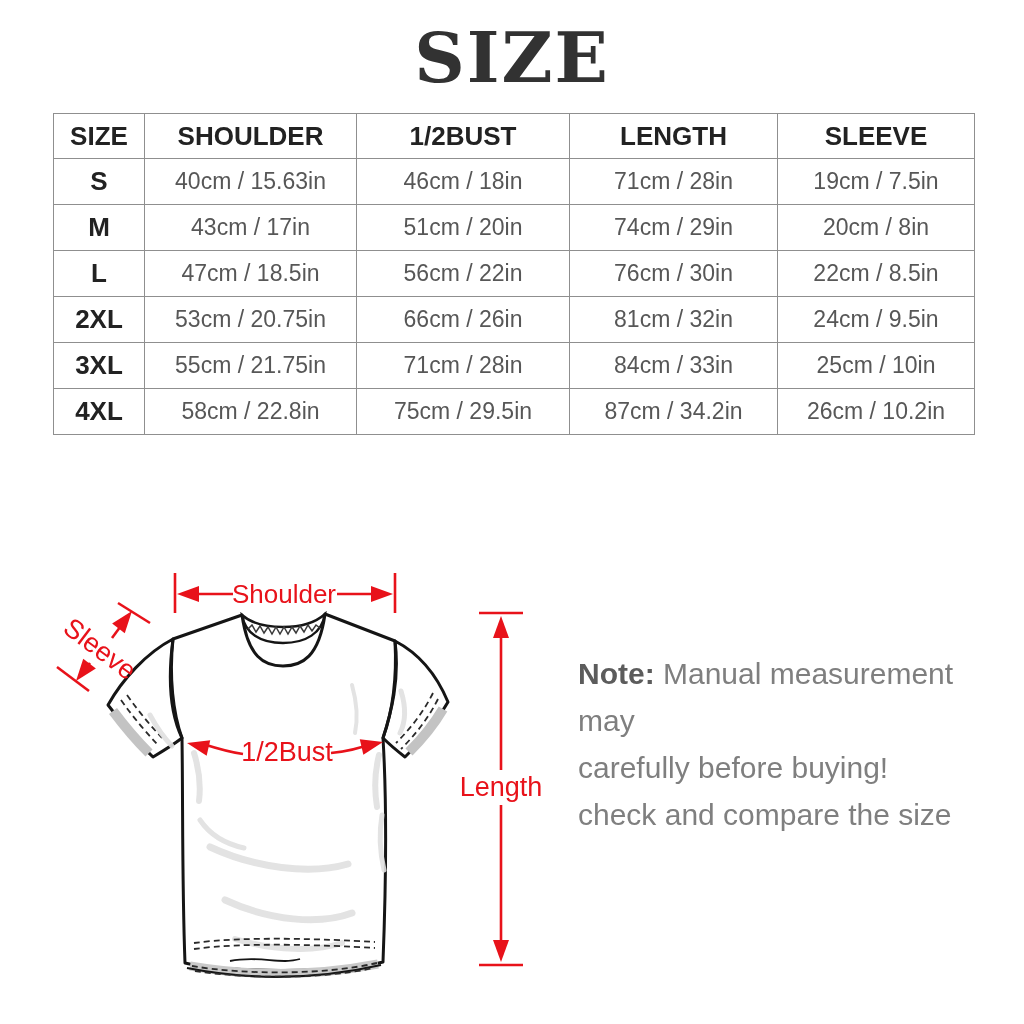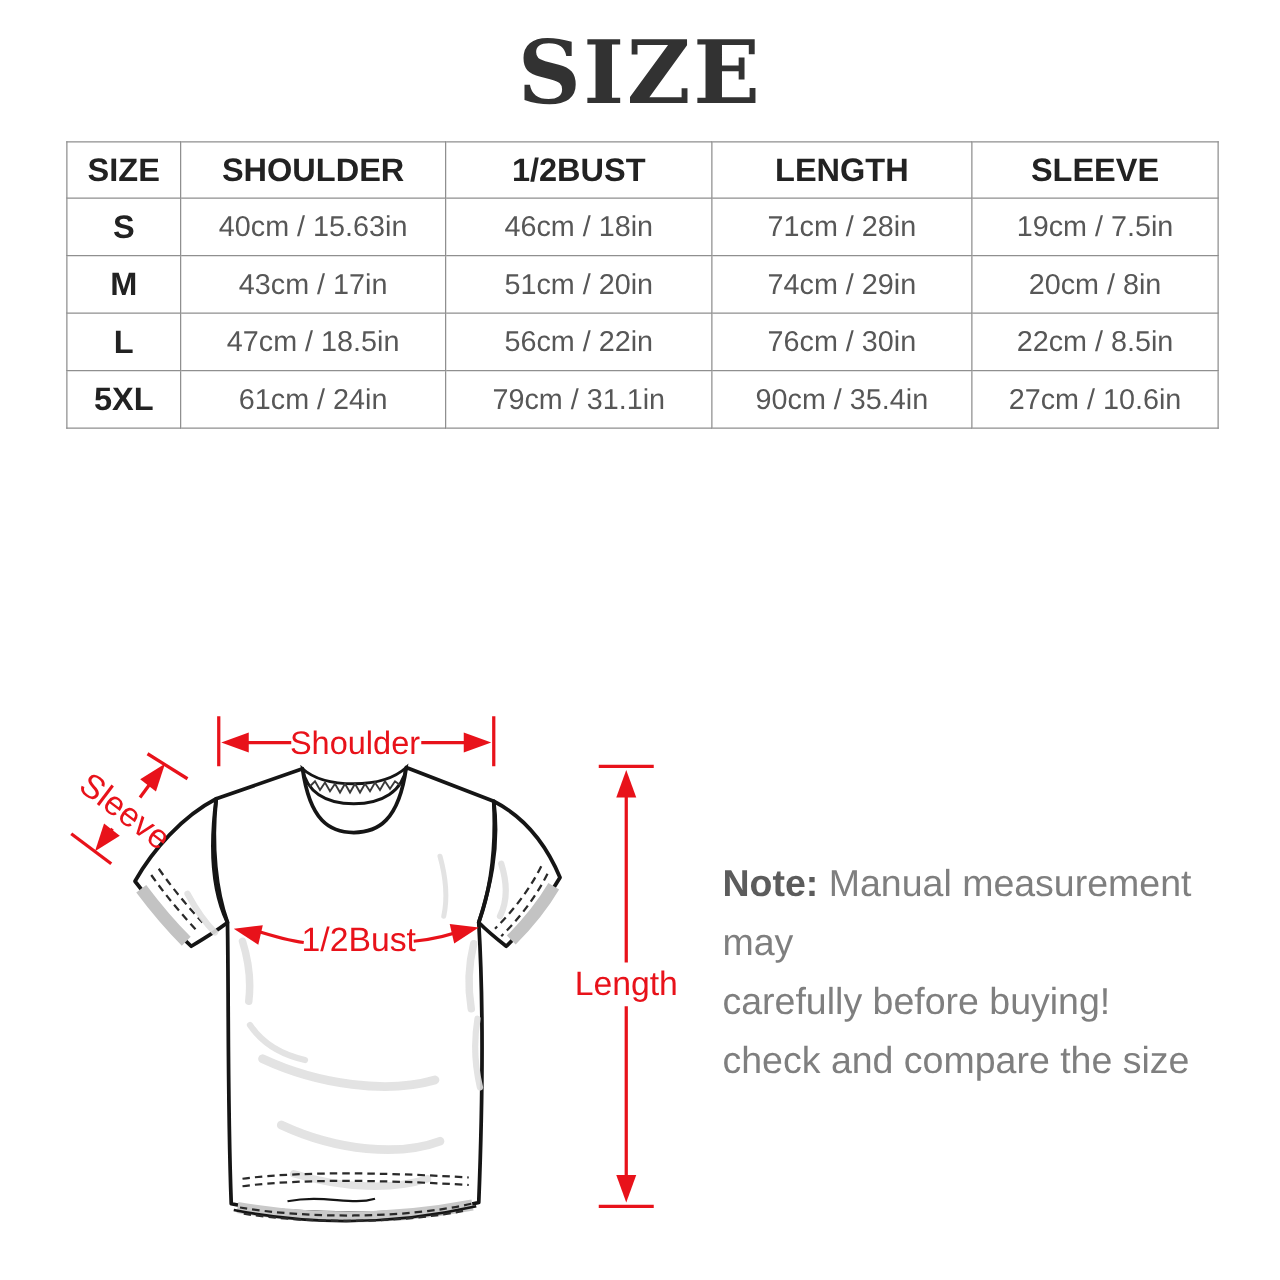--- a/index.html
+++ b/index.html
@@ -24,21 +24,21 @@
     height:44px;font-size:26px;font-weight:700;color:#222222;
   }
   table.size-table tbody th{
     height:45px;font-size:26px;font-weight:700;color:#222222;
   }
   table.size-table tbody td{
     font-size:23px;font-weight:400;color:#575757;margin-left:35px;
   }
   .diagram{position:absolute;left:30px;top:565px;width:530px;height:445px;}
   .note-block{
-    position:absolute;left:578px;top:684px;width:440px;
+    position:absolute;left:578px;top:650px;width:440px;
     font-size:30px;line-height:47px;color:#7f7f7f;font-weight:400;
   }
   .note-block .note-prefix{font-weight:700;color:#5c5c5c;}
   .red-label{
     font-family:"Liberation Sans",sans-serif;fill:#e8121a;font-weight:400;
   }
   svg .shirt-line{stroke:#151515;fill:none;}
   svg .wrinkle{stroke:#e0e0e0;fill:none;stroke-linecap:round;}
   svg .stitch{stroke:#2a2a2a;fill:none;stroke-width:1.8;stroke-dasharray:6 4;}
   svg .red-line{stroke:#e8121a;fill:none;stroke-width:2.6;}
@@ -82,25 +82,39 @@
       <td>20cm / 8in</td>
     </tr>
     <tr>
       <th>L</th>
       <td>47cm / 18.5in</td>
       <td>56cm / 22in</td>
       <td>76cm / 30in</td>
       <td>22cm / 8.5in</td>
     </tr>
     <tr>
-      <th>5XL</th>
-      <td>61cm / 24in</td>
-      <td>79cm / 31.1in</td>
-      <td>90cm / 35.4in</td>
-      <td>27cm / 10.6in</td>
+      <th>2XL</th>
+      <td>53cm / 20.75in</td>
+      <td>66cm / 26in</td>
+      <td>81cm / 32in</td>
+      <td>24cm / 9.5in</td>
+    </tr>
+    <tr>
+      <th>3XL</th>
+      <td>55cm / 21.75in</td>
+      <td>71cm / 28in</td>
+      <td>84cm / 33in</td>
+      <td>25cm / 10in</td>
+    </tr>
+    <tr>
+      <th>4XL</th>
+      <td>58cm / 22.8in</td>
+      <td>75cm / 29.5in</td>
+      <td>87cm / 34.2in</td>
+      <td>26cm / 10.2in</td>
     </tr>
   </tbody>
 </table>
 
 <svg class="diagram" viewBox="0 0 530 445" xmlns="http://www.w3.org/2000/svg">
 
   <g>
 
     <path class="shirt-line" stroke-width="3" stroke-linejoin="round" fill="#ffffff" d="M143,74 C116,88 92,115 78,140 C92,158 106,176 123,192 C133,186 143,180 152,173 C143,148 139,112 143,74 Z"></path>
 

